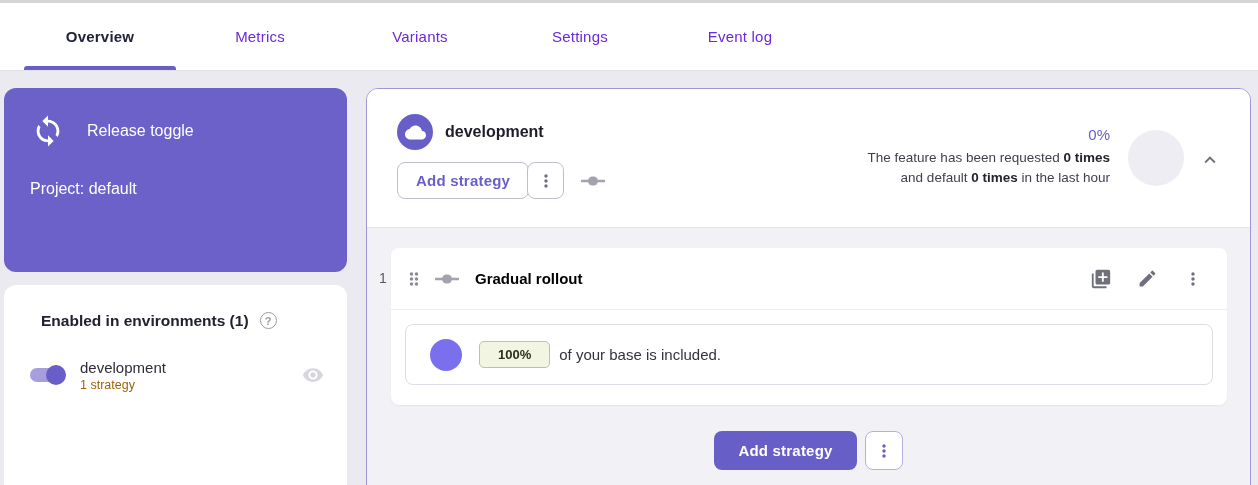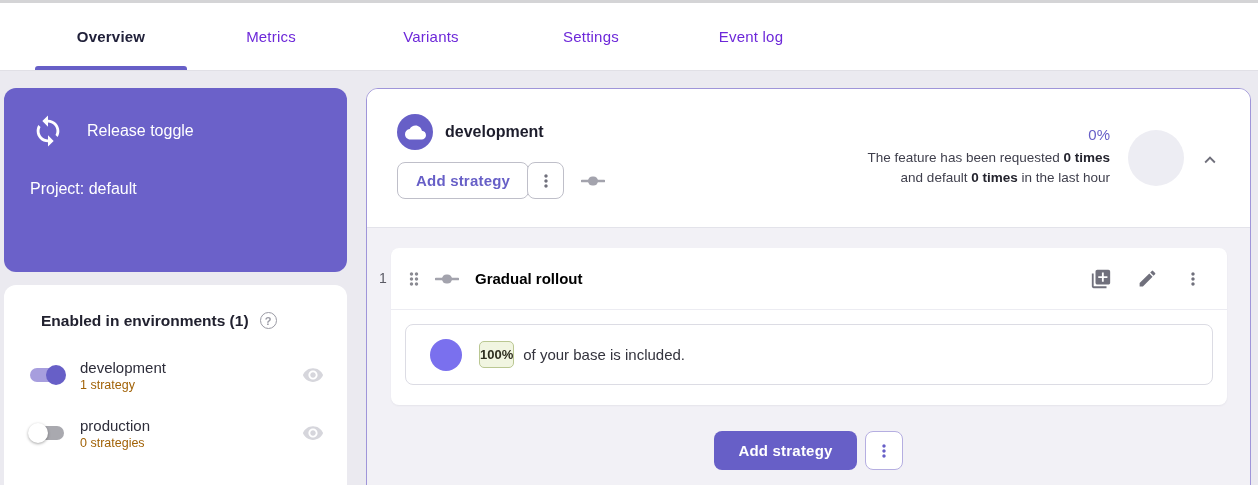--- a/index.html
+++ b/index.html
@@ -9,21 +9,21 @@
     background:#ebeaf0;
     color:#1f1f30;
     overflow:hidden;
   }
   .screen { position:relative; width:1258px; height:485px; overflow:hidden; }
 
   
   .topline { height:3px; background:#d4d4d6; }
   .tabbar {
     position:relative; height:67px; background:#ffffff;
-    display:flex; align-items:stretch; padding-left:31px;
+    display:flex; align-items:stretch; padding-left:20px;
     box-shadow:0 1px 0 rgba(0,0,0,0.04);
   }
   .tab {
     width:160px; display:flex; align-items:center; justify-content:center;
     font-size:15px; color:#6d28d9; position:relative; cursor:pointer;
     letter-spacing:.2px;
   }
   .tab.active { font-weight:700; color:#21213a; }
   .tab.active::after {
     content:""; position:absolute; left:4px; right:4px; bottom:0;
@@ -111,21 +111,21 @@
   .sc-title { font-size:15px; font-weight:700; color:#000000; margin-left:7px; }
   .sc-actions { margin-left:auto; display:flex; align-items:center; gap:25px; }
   .icon-btn { display:flex; align-items:center; justify-content:center; cursor:pointer; background:none; border:none; padding:0; }
   .sc-body { padding:14px 14px; }
   .rollout-box {
     height:61px; border:1px solid #dcdce4; border-radius:8px;
     display:flex; align-items:center; padding:0 24px; background:#fff;
   }
   .rollout-circle { width:32px; height:32px; border-radius:50%; background:#7a70ee; flex:none; }
   .rollout-badge {
-    margin-left:17px; padding:5px 0; background:#f1f5e1; border:1px solid #bac792;
+    margin-left:17px; padding:5px 18px; background:#f1f5e1; border:1px solid #bac792;
     border-radius:5px; font-size:13px; font-weight:700; color:#2e2e20;
   }
   .rollout-text { margin-left:9px; font-size:15px; color:#33333d;text-align:center; }
 
   
   .panel-footer { position:absolute; left:0; right:0; top:203px; display:flex; justify-content:center; align-items:flex-start; gap:8px; }
   .btn-primary {
     height:39px; padding:0 24px; background:#675fc7; color:#fff; border:none;
     border-radius:8px; font-size:15px; font-weight:700; letter-spacing:.2px;
     cursor:pointer; font-family:inherit;
@@ -177,35 +177,20 @@
         <div class="env-name">development</div>
         <div class="env-count">1 strategy</div>
       </span>
       <span class="env-eye">
         <svg width="22" height="22" viewBox="0 0 24 24" fill="#d6d6dc">
             <path d="M12 4.5C7 4.5 2.73 7.61 1 12c1.73 4.39 6 7.5 11 7.5s9.27-3.11 11-7.5c-1.73-4.39-6-7.5-11-7.5zM12 17c-2.76 0-5-2.24-5-5s2.24-5 5-5 5 2.24 5 5-2.24 5-5 5zm0-8c-1.66 0-3 1.34-3 3s1.34 3 3 3 3-1.34 3-3-1.34-3-3-3z"></path>
           </svg>
       </span>
     </div>
 
-    <div class="env-row prod">
-      <span class="switch off">
-        <span class="track"></span>
-          <span class="knob"></span>
-      </span>
-      <span class="env-labels">
-        <div class="env-name">production</div>
-        <div class="env-count">0 strategies</div>
-      </span>
-      <span class="env-eye">
-        <svg width="22" height="22" viewBox="0 0 24 24" fill="#d6d6dc">
-            <path d="M12 4.5C7 4.5 2.73 7.61 1 12c1.73 4.39 6 7.5 11 7.5s9.27-3.11 11-7.5c-1.73-4.39-6-7.5-11-7.5zM12 17c-2.76 0-5-2.24-5-5s2.24-5 5-5 5 2.24 5 5-2.24 5-5 5zm0-8c-1.66 0-3 1.34-3 3s1.34 3 3 3 3-1.34 3-3-1.34-3-3-3z"></path>
-          </svg>
-      </span>
-    </div>
   </aside>
 
   <section class="panel">
     <div class="panel-header">
       <span class="envhead-icon">
         <svg width="21" height="21" viewBox="0 0 24 24" fill="#ffffff">
             <path d="M19.35 10.04C18.67 6.59 15.64 4 12 4 9.11 4 6.6 5.64 5.35 8.04 2.34 8.36 0 10.91 0 14c0 3.31 2.69 6 6 6h13c2.76 0 5-2.24 5-5 0-2.64-2.05-4.78-4.65-4.96z"></path>
           </svg>
       </span>
       <span class="envhead-name">development</span>

